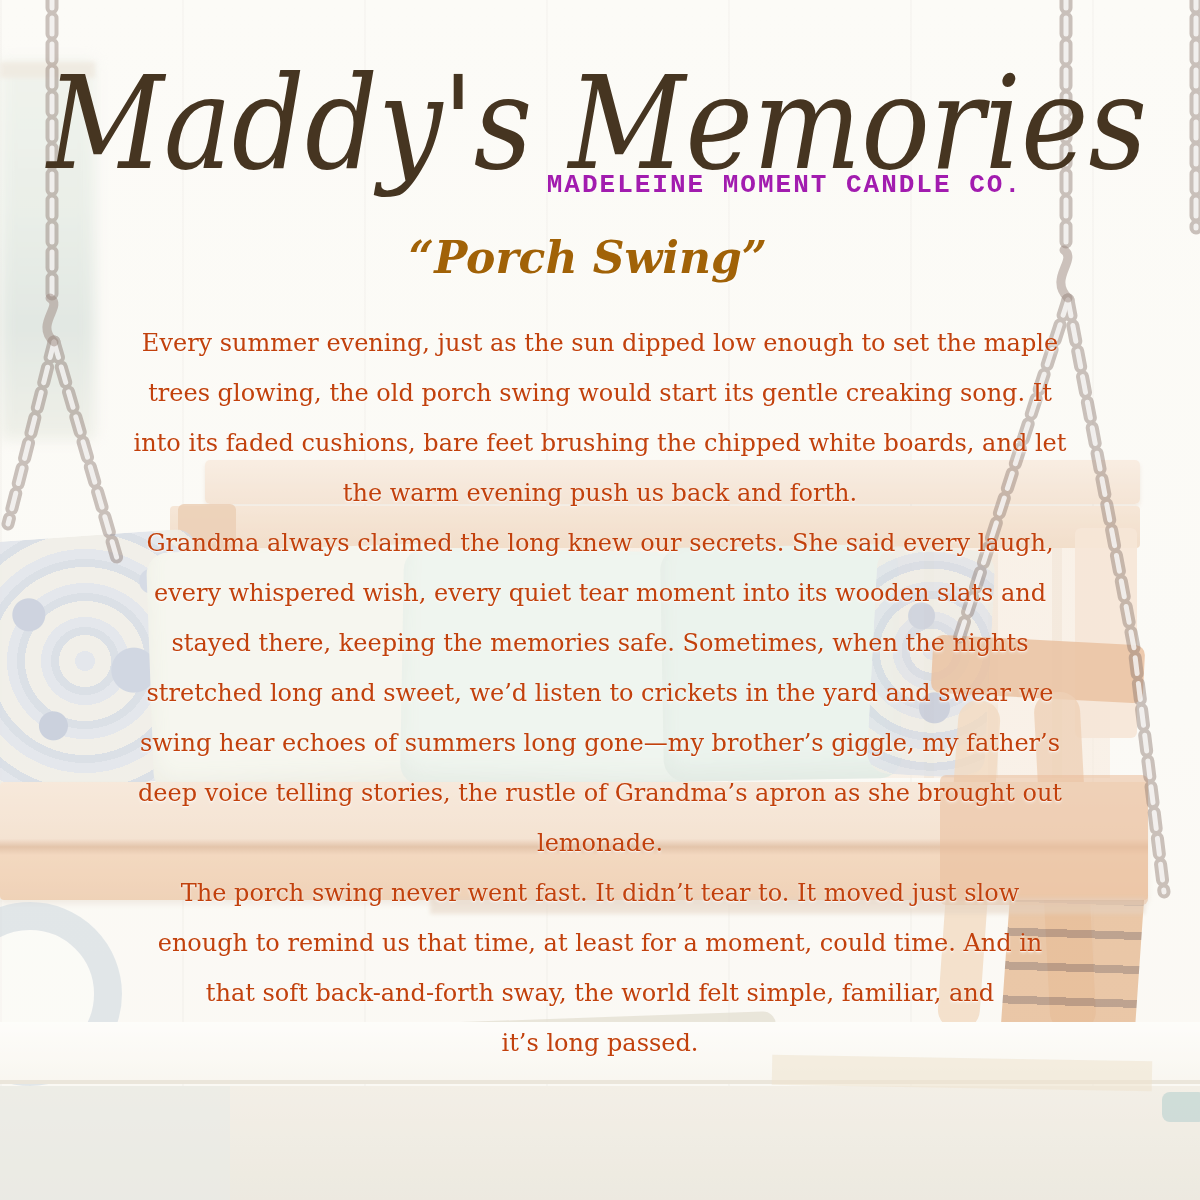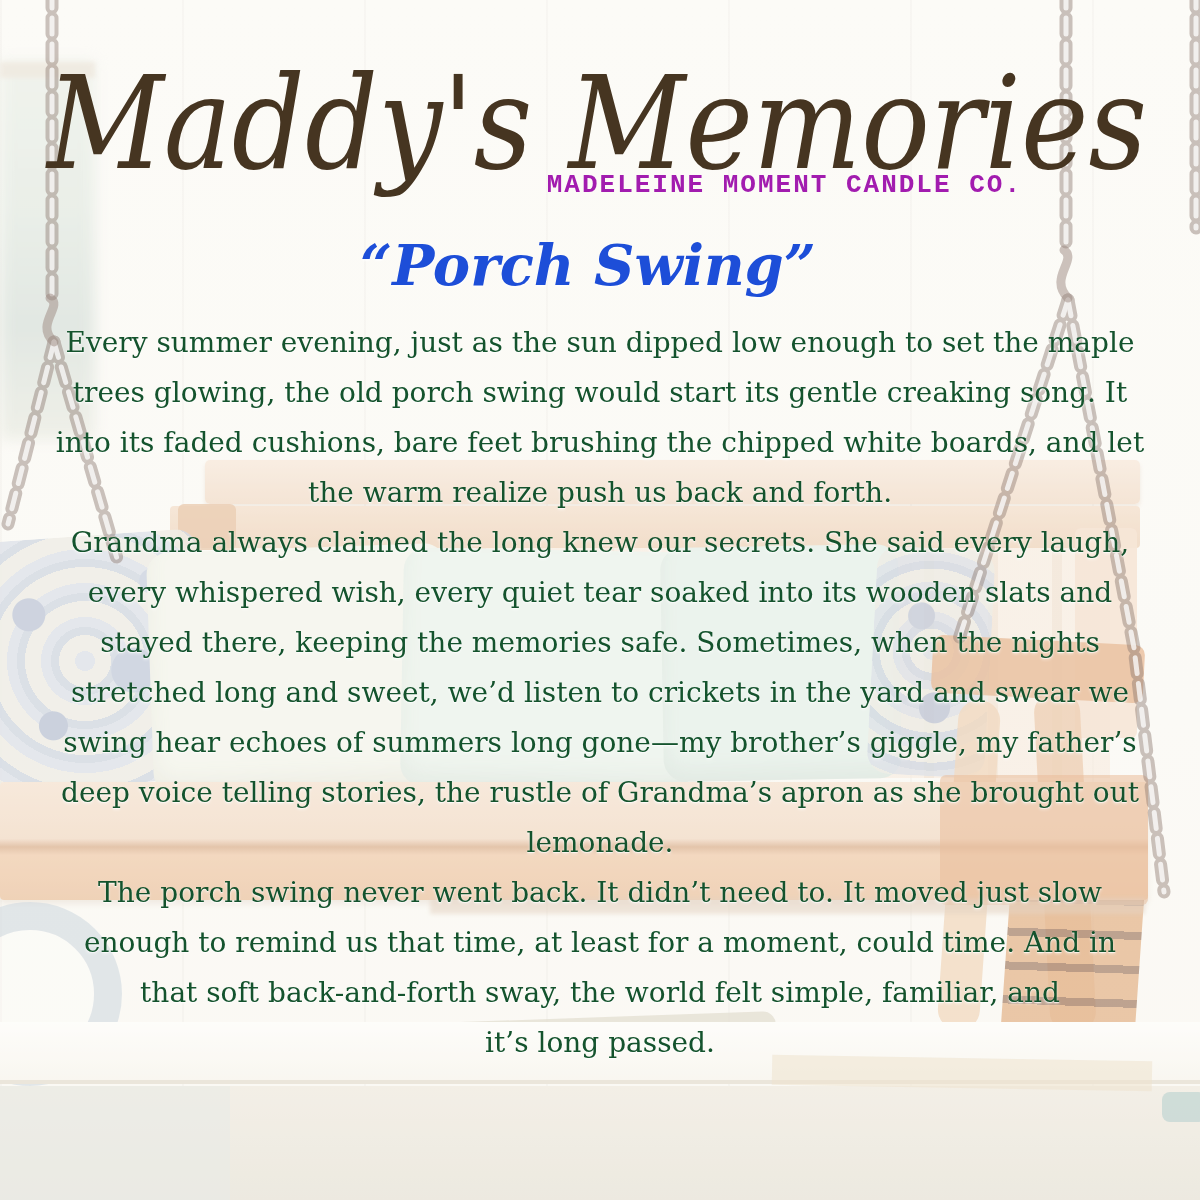--- a/index.html
+++ b/index.html
@@ -108,28 +108,28 @@
     font-style:italic;font-size:130px;fill:#463521;
   }
   .brand-company{
     right:178px;top:170px;width:600px;
     font-family:"Liberation Mono","DejaVu Sans Mono",monospace;
     font-weight:bold;font-size:26px;letter-spacing:2px;color:#a21caf;
     text-align:right;white-space:nowrap;
   }
   .story-title{
     left:0;top:232px;width:1176px;margin:0;
-    text-align:center;font-style:italic;font-weight:bold;font-size:56px;color:#1d4ed8;
+    text-align:center;font-style:italic;font-weight:bold;font-size:44px;color:#a16207;
     text-shadow:0 2px 2px rgba(255,255,255,.7);
   }
   .story-lines{left:0;top:318px;width:1200px;}
   .story-line{
     position:static;display:block;height:50px;line-height:50px;
     text-align:center;white-space:nowrap;
-    font-size:28px;color:#14532d;
+    font-size:24px;color:#c2410c;
     text-shadow:0 1px 1px rgba(255,255,255,.75),0 2px 3px rgba(255,255,255,.5);
   }
 </style>
 </head>
 <body>
 
 <div class="canvas">
 
   <div class="bg">
     <div class="wall"></div>
@@ -199,27 +199,27 @@
   <svg class="logo-svg" viewBox="0 0 1110 175">
     <text x="2" y="128" textLength="1100" lengthAdjust="spacingAndGlyphs">Maddy's Memories</text>
   </svg>
   <div class="brand-company">MADELEINE MOMENT CANDLE CO.</div>
 
   <h1 class="story-title">“Porch Swing”</h1>
   <div class="story-lines">
       <div class="story-line">Every summer evening, just as the sun dipped low enough to set the maple</div>
       <div class="story-line">trees glowing, the old porch swing would start its gentle creaking song. It</div>
       <div class="story-line">into its faded cushions, bare feet brushing the chipped white boards, and let</div>
-      <div class="story-line">the warm realize push us back and forth.</div>
+      <div class="story-line">the warm evening push us back and forth.</div>
       <div class="story-line">Grandma always claimed the long knew our secrets. She said every laugh,</div>
-      <div class="story-line">every whispered wish, every quiet tear soaked into its wooden slats and</div>
+      <div class="story-line">every whispered wish, every quiet tear moment into its wooden slats and</div>
       <div class="story-line">stayed there, keeping the memories safe. Sometimes, when the nights</div>
       <div class="story-line">stretched long and sweet, we’d listen to crickets in the yard and swear we</div>
       <div class="story-line">swing hear echoes of summers long gone—my brother’s giggle, my father’s</div>
       <div class="story-line">deep voice telling stories, the rustle of Grandma’s apron as she brought out</div>
       <div class="story-line">lemonade.</div>
-      <div class="story-line">The porch swing never went back. It didn’t need to. It moved just slow</div>
+      <div class="story-line">The porch swing never went fast. It didn’t tear to. It moved just slow</div>
       <div class="story-line">enough to remind us that time, at least for a moment, could time. And in</div>
       <div class="story-line">that soft back-and-forth sway, the world felt simple, familiar, and</div>
       <div class="story-line">it’s long passed.</div>
     </div>
 
 </div>
 
 </body></html>

